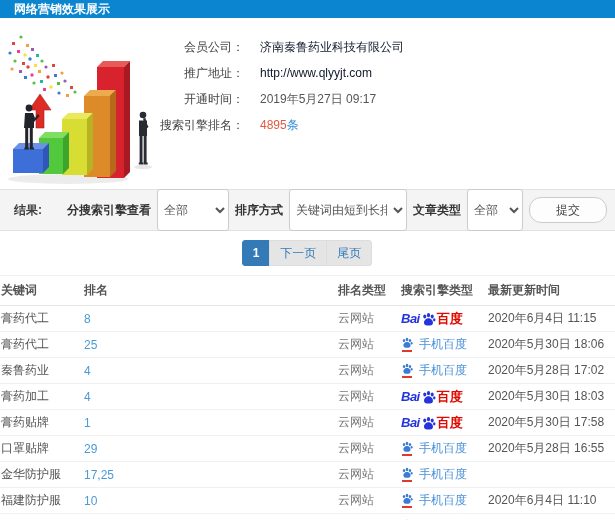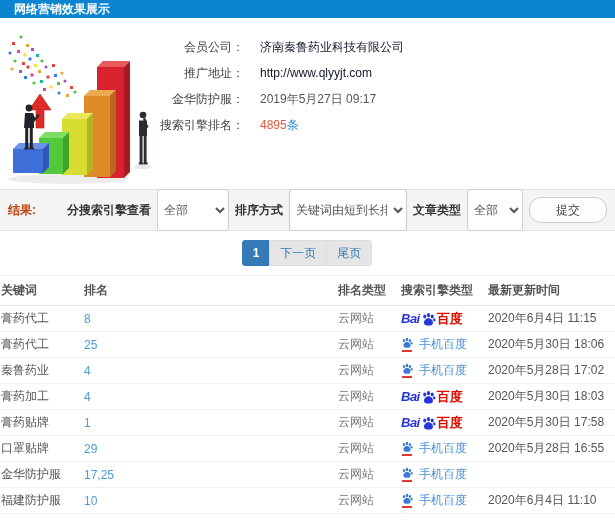--- a/index.html
+++ b/index.html
@@ -17,21 +17,21 @@
   .info-row { display:flex; align-items:center; height:26px; }
   .info-label { width:96px; text-align:right; font-weight:normal; color:#444; }
   .info-value { margin-left:16px; color:#555; }
   .info-value.link { color:#0f172a; text-decoration:none; cursor:pointer; }
   .count-red { color:#e4583e; }
   .count-unit { color:#3291d8; }
 
   
   .filter-bar { height:42px; background:#f4f4f4; border-top:1px solid #e3e3e3;
     border-bottom:1px solid #e3e3e3; display:flex; align-items:center; padding:0 8px; }
-  .result-label { font-weight:bold; color:#c2410c; margin-left:0; }
+  .result-label { font-weight:bold; color:#404040; margin-left:6px; }
   .filter-group { margin-left:auto; display:flex; align-items:center; gap:6px; }
   .filter-group label { font-weight:bold; color:#333; white-space:nowrap; }
   .filter-group select { height:42px; font-size:12px; color:#555; border:1px solid #ccc;
     border-radius:3px; background:#fff; padding:0 2px; font-family:inherit; }
   .sel-engine { width:72px; } .sel-sort { width:118px; } .sel-article { width:56px; }
   .submit-btn { height:26px; padding:0 26px; font-size:12px; color:#444;
     background:#fdfdfd; border:1px solid #ccc; border-radius:12px; cursor:pointer; font-family:inherit; }
 
   
   .pagination { display:flex; justify-content:center; margin:9px 0; }
@@ -167,21 +167,21 @@
   <div class="info">
     <div class="info-row">
       <span class="info-label">会员公司：</span>
       <a class="info-value link">济南秦鲁药业科技有限公司</a>
     </div>
     <div class="info-row">
       <span class="info-label">推广地址：</span>
       <a class="info-value link">http://www.qlyyjt.com</a>
     </div>
     <div class="info-row">
-      <span class="info-label">金华防护服：</span>
+      <span class="info-label">开通时间：</span>
       <span class="info-value">2019年5月27日 09:17</span>
     </div>
     <div class="info-row">
       <span class="info-label">搜索引擎排名：</span>
       <span class="info-value">
         <span class="count-red">4895</span><span class="count-unit">条</span>
       </span>
     </div>
   </div>
 </div>

